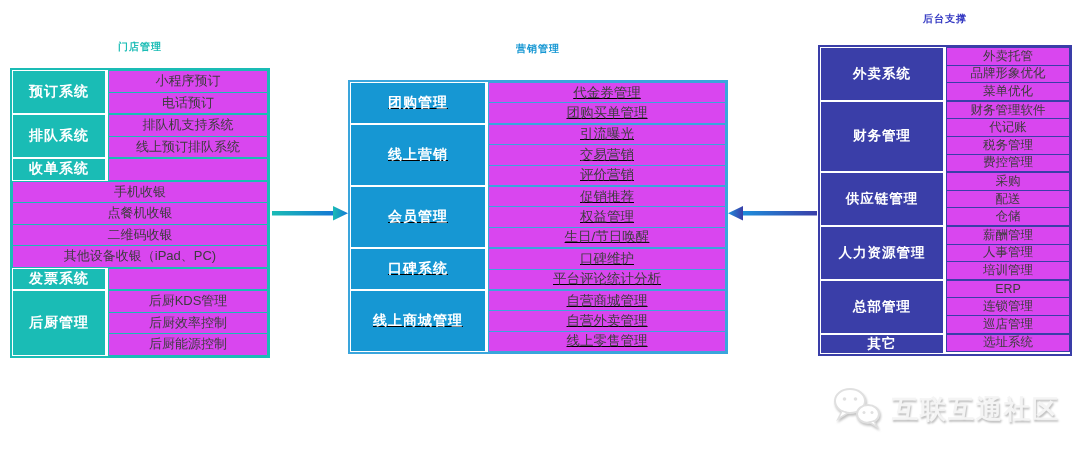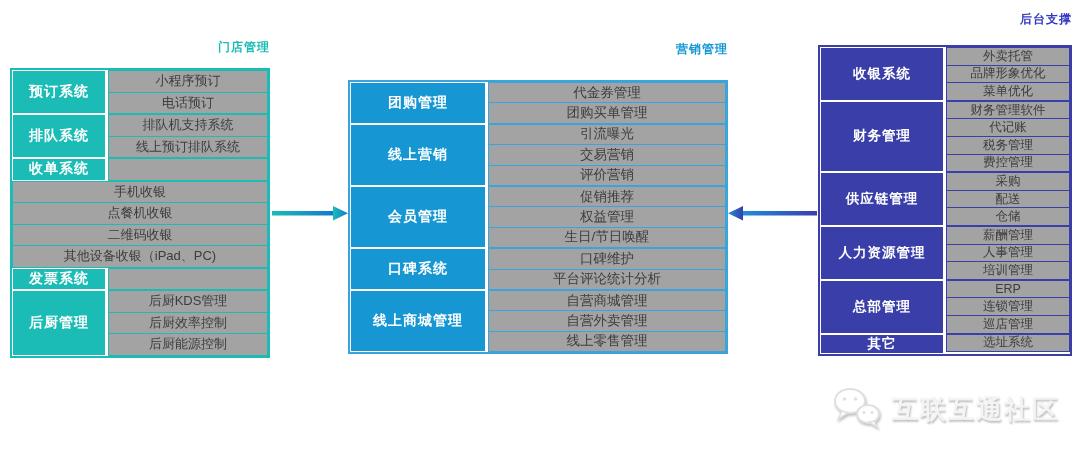--- a/index.html
+++ b/index.html
@@ -2,45 +2,45 @@
 <html><head>
 <meta charset="utf-8">
 <style>
   html,body{margin:0;padding:0;}
   body{
     width:1080px;height:454px;position:relative;background:#ffffff;overflow:hidden;
     font-family:"Liberation Sans","DejaVu Sans",sans-serif;
   }
   .column{position:absolute;display:flex;flex-direction:column;}
   .col-title{
-    text-align:right;font-size:12px;font-weight:bold;letter-spacing:1px;line-height:18px;
+    text-align:center;font-size:10px;font-weight:bold;letter-spacing:1px;line-height:18px;
   }
   .table{
     border:2px solid var(--line);background:#ffffff;display:flex;flex-direction:column;
   }
   .section{display:flex;align-items:stretch;}
   .label-cell{
     width:var(--labelw);flex:0 0 var(--labelw);background:var(--accent);color:#ffffff;
     font-weight:bold;font-size:var(--labfs);display:flex;align-items:center;justify-content:center;
     margin:1px 3px 1px 1px;letter-spacing:1px;box-sizing:border-box;
   }
   .items{flex:1;display:flex;flex-direction:column;min-width:0;}
   .item-cell{
     height:var(--rowh);box-sizing:border-box;border:1px solid var(--line);
     display:flex;align-items:center;justify-content:center;
-    font-size:var(--itemfs);color:#3d3d3d;white-space:nowrap;background:#a3a3a3;
+    font-size:var(--itemfs);color:#3d3d3d;white-space:nowrap;background:#d946ef;
   }
   .item-cell + .item-cell{margin-top:-1px;text-align:center;}
   .section + .section .item-cell:first-child{margin-top:0;}
 
   
   #col0{left:10px;top:38px;width:260px;--labelw:92px;--rowh:22.5px;--labfs:14px;--itemfs:13px;}
   #col0 .table{margin-top:12px;}
   #col1{left:348px;top:40px;width:380px;--labelw:134px;--rowh:21.4px;--labfs:14px;--itemfs:13.5px;}
-  #col1 .table{margin-top:22px;}
+  #col1 .table{margin-top:22px;text-decoration:underline;}
   #col2{left:818px;top:10px;width:254px;--labelw:122px;--rowh:18.6px;--labfs:13.5px;--itemfs:12.5px;}
   #col2 .table{margin-top:17px;}
 
   .arrow-svg{position:absolute;}
   #arrow0{left:270px;top:203px;}
   #arrow1{left:726px;top:203px;}
 
   .watermark{
     position:absolute;left:832px;top:386px;display:flex;align-items:center;gap:10px;
   }
@@ -142,21 +142,21 @@
           <div class="item-cell">线上零售管理</div>
         </div>
       </div>
     </div>
 </div>
 
 <div class="column" id="col2" style="--accent: #3a3ea8; --line: #3a3ea8;">
   <div class="col-title" style="color: rgb(51, 56, 194);">后台支撑</div>
   <div class="table">
       <div class="section">
-        <div class="label-cell">收银系统</div>
+        <div class="label-cell">外卖系统</div>
         <div class="items">
           <div class="item-cell">外卖托管</div>
           <div class="item-cell">品牌形象优化</div>
           <div class="item-cell">菜单优化</div>
         </div>
       </div>
       <div class="section">
         <div class="label-cell">财务管理</div>
         <div class="items">
           <div class="item-cell">财务管理软件</div>

